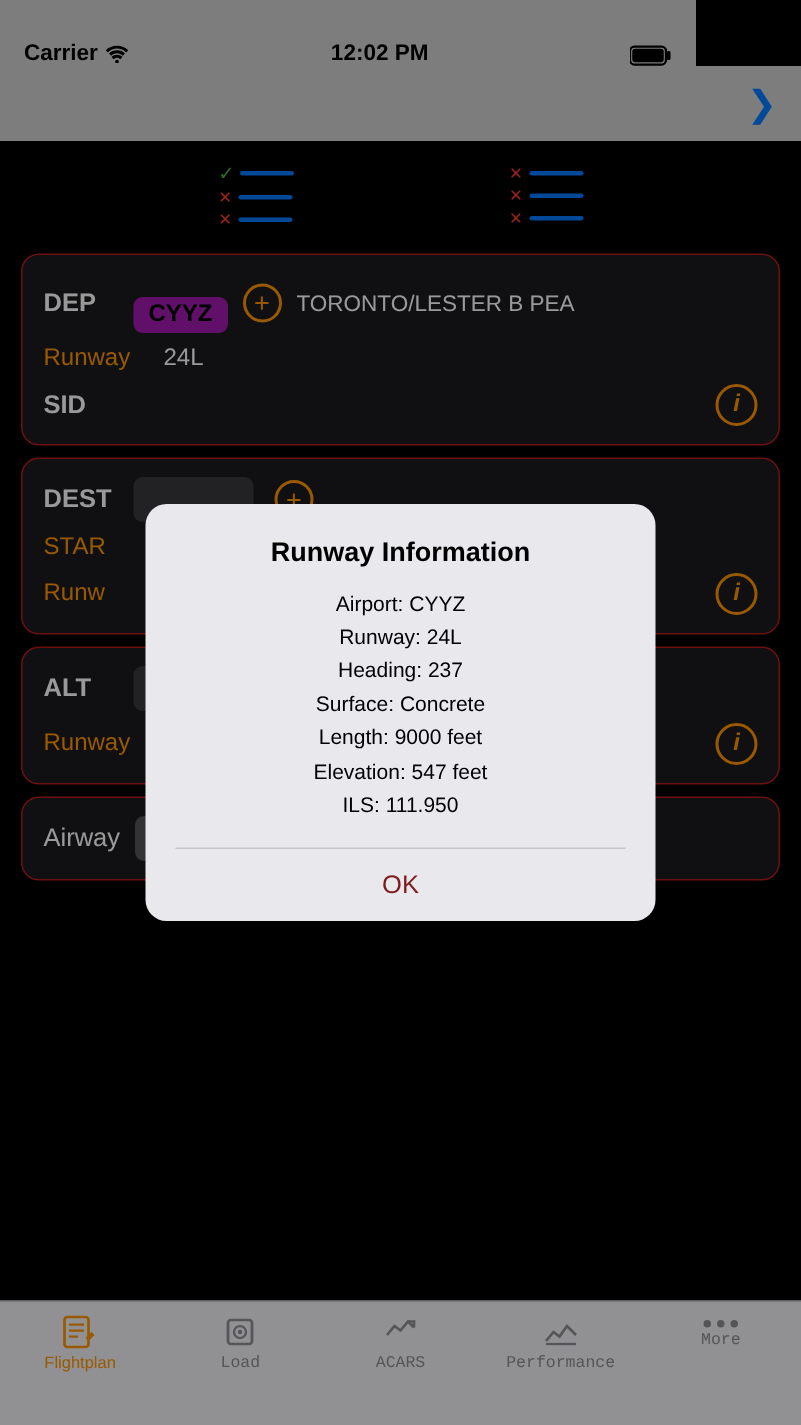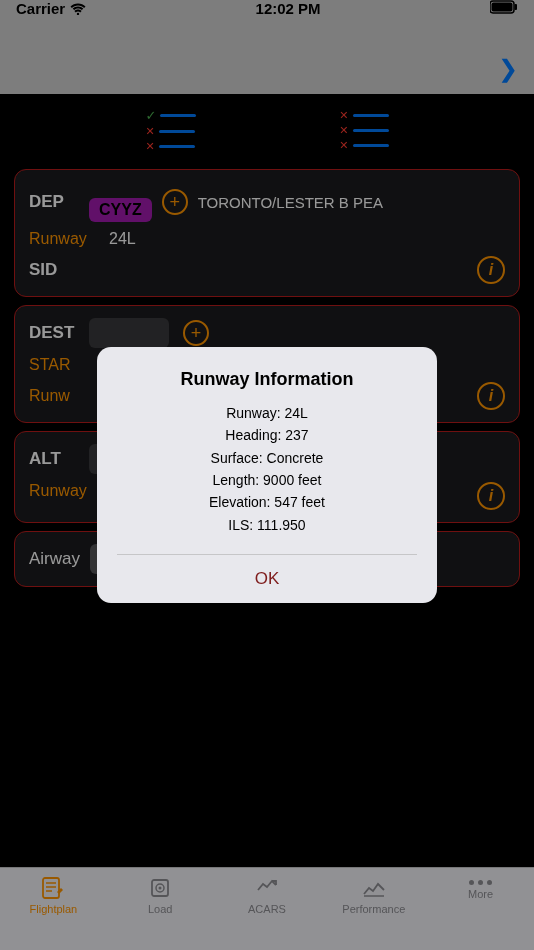--- a/index.html
+++ b/index.html
@@ -7,25 +7,25 @@
       width: 534px;
       height: 950px;
       background: #000;
       font-family: -apple-system, 'Helvetica Neue', Arial, sans-serif;
       overflow: hidden;
       position: relative;
     }
 
     
     #status-bar {
-      width: 534px;
+      width: 464px;
       height: 44px;
       background: #d1d1d1;
       display: flex;
-      align-items: flex-start;
+      align-items: flex-end;
       justify-content: space-between;
       padding: 0 16px;
     }
     #status-bar .carrier {
       font-size: 15px;
       font-weight: 600;
       color: #000;
       display: flex;
       align-items: center;
       gap: 5px;
@@ -141,21 +141,21 @@
       font-size: 18px;
       font-weight: 300;
     }
     .airport-name {
       color: #fff;
       font-size: 15px;
       flex: 1;
     }
     .runway-row {
       display: flex;
-      align-items: flex-start;
+      align-items: center;
       gap: 10px;
     }
     .runway-label {
       color: #FF9500;
       font-size: 16px;
       width: 70px;
     }
     .runway-value {
       color: #fff;
       font-size: 16px;
@@ -274,21 +274,21 @@
       display: flex;
       flex-direction: column;
       align-items: center;
       gap: 3px;
       flex: 1;
     }
     .tab-label {
       font-size: 11px;
     }
     .tab-active .tab-label { color: #FF9500; }
-    .tab-inactive .tab-label { color: #8e8e93; }
+    .tab-inactive .tab-label { color: #8e8e93; font-family: Liberation Mono, monospace; }
 
     
     #modal-overlay {
       position: absolute;
       top: 0;
       left: 0;
       width: 534px;
       height: 950px;
       background: rgba(0,0,0,0.4);
       display: flex;
@@ -491,20 +491,21 @@
       <div style="width:5px;height:5px;border-radius:50%;background:#8e8e93;"></div>
     </div>
     <span class="tab-label">More</span>
   </div>
 </div>
 
 <div id="modal-overlay">
   <div id="modal-dialog">
     <div class="modal-title">Runway Information</div>
     <div class="modal-body">
+      <div>Airport: CYYZ</div>
       <div>Runway: 24L</div>
       <div>Heading: 237</div>
       <div>Surface: Concrete</div>
       <div>Length: 9000 feet</div>
       <div>Elevation: 547 feet</div>
       <div>ILS: 111.950</div>
     </div>
     <div class="modal-divider"></div>
     <div class="modal-ok-btn">OK</div>
   </div>

